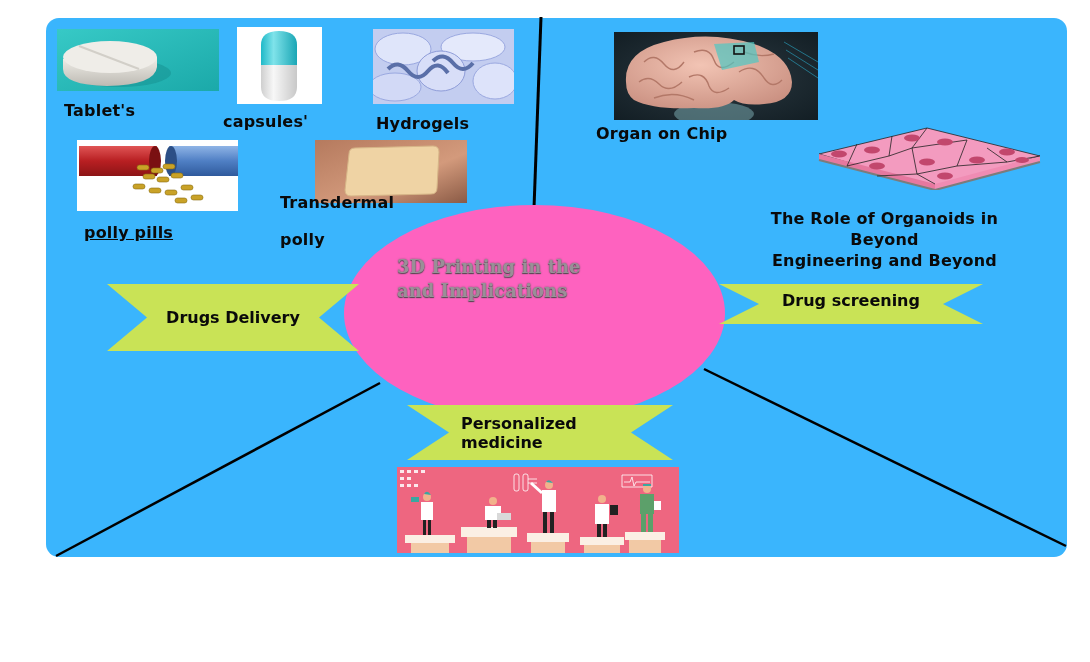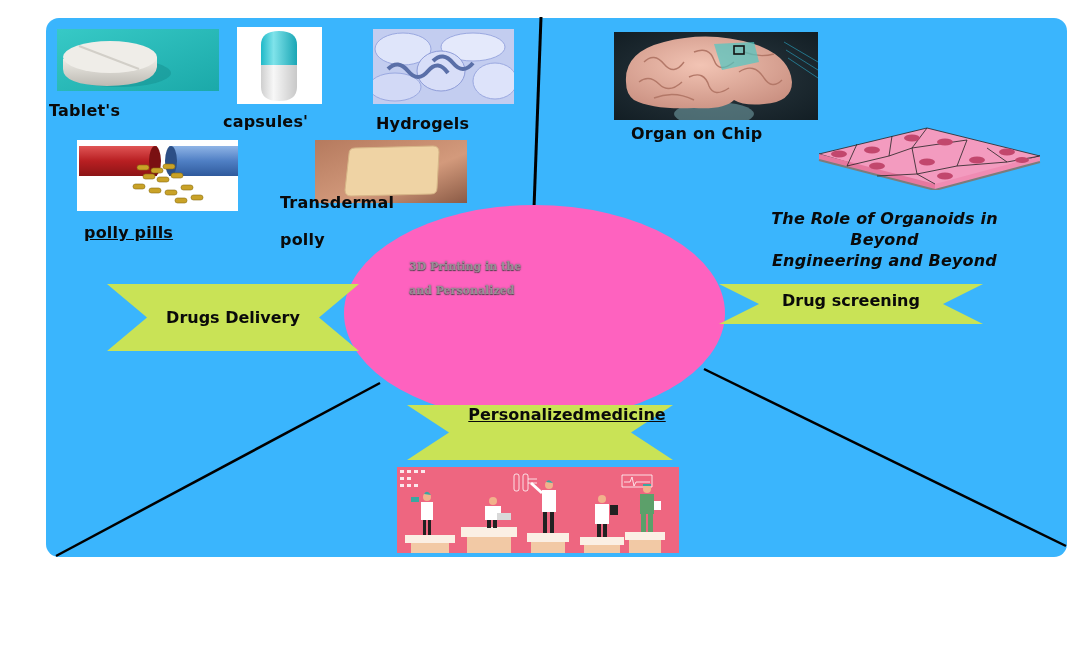--- a/index.html
+++ b/index.html
@@ -1,24 +1,24 @@
 <!DOCTYPE html>
 <html><head>
 <meta charset="utf-8">
 <style>
   html, body { margin:0; padding:0; background:#ffffff; }
   body { width:1090px; height:662px; position:relative; overflow:hidden; font-family:"DejaVu Sans", sans-serif; }
   .panel { position:absolute; left:46px; top:18px; width:1021px; height:539px; background:#3AB5FD; border-radius:13px; overflow:hidden; }
   svg.lines { position:absolute; left:0; top:0; width:1090px; height:662px; pointer-events:none; }
   .label { position:absolute; color:#0a0a0a; font-weight:bold; font-size:16px; line-height:19px; white-space:nowrap; letter-spacing:0.2px; }
-  .label.center { text-align:center;font-style:italic; }
+  .label.center { text-align:center; }
   .img { position:absolute; overflow:hidden; }
   .img svg { display:block; width:100%; height:100%; }
   .ellipse { position:absolute; left:344px; top:205px; width:381px; height:216px; border-radius:50%; background:#FE62BF; }
-  .title { position:absolute; left:397px; top:255px; width:290px; font-family:"DejaVu Serif", serif; font-weight:bold; font-size:11px; line-height:23.5px; color:#9a8f97; text-shadow:0 0 2px #6b5d67, 0 1px 1px #4b3f48;margin-left:12px; }
+  .title { position:absolute; left:397px; top:255px; width:290px; font-family:"DejaVu Serif", serif; font-weight:bold; font-size:18px; line-height:23.5px; color:#9a8f97; text-shadow:0 0 2px #6b5d67, 0 1px 1px #4b3f48; }
   .ribbon { position:absolute; }
   .ribbon svg { position:absolute; left:0; top:0; width:100%; height:100%; }
   .ribbon .rtext { position:absolute; left:0; top:0; width:100%; height:100%; display:flex; align-items:center; justify-content:center; font-weight:bold; font-size:16px; color:#0a0a0a; text-align:center; line-height:19px; }
 </style>
 </head>
 <body>
 
 <div class="panel"></div>
 
 <svg class="lines" viewBox="0 0 1090 662">
@@ -39,21 +39,21 @@
           <stop offset="1" stop-color="#bdbab3"></stop>
         </linearGradient>
     </defs>
     <rect width="162" height="62" fill="url(#tealbg)"></rect>
     <ellipse cx="62" cy="44" rx="52" ry="14" fill="#158f8f" opacity="0.5"></ellipse>
     <path d="M6 30 L6 40 Q6 56 50 57 Q98 56 100 38 L100 28 Z" fill="url(#tabside)"></path>
     <ellipse cx="53" cy="28" rx="47" ry="16" fill="#efede8"></ellipse>
     <line x1="22" y1="17" x2="82" y2="40" stroke="#d2cfc8" stroke-width="2"></line>
   </svg>
 </div>
-<div class="label" style="left:49px;top:101px;text-align:center;">Tablet's</div>
+<div class="label" style="left:64px;top:101px;text-align:center;">Tablet's</div>
 
 <div class="img" style="left:237px;top:27px;width:85px;height:77px;">
   <svg viewBox="0 0 85 77" preserveAspectRatio="none">
     <defs>
       <linearGradient id="capT" x1="0" y1="0" x2="1" y2="0">
           <stop offset="0" stop-color="#1fb9c8"></stop>
           <stop offset="0.35" stop-color="#7fe3ea"></stop>
           <stop offset="1" stop-color="#1aa6b5"></stop>
         </linearGradient>
       <linearGradient id="capB" x1="0" y1="0" x2="1" y2="0">
@@ -162,21 +162,21 @@
       <path d="M25 50 Q35 42 45 52 Q55 62 68 50"></path>
         <path d="M75 45 Q90 38 95 54 Q100 66 115 56"></path>
       <path d="M125 40 Q140 30 150 46 Q158 58 168 48"></path>
         <path d="M40 66 Q60 58 80 68"></path>
       <path d="M130 20 Q145 26 160 22"></path>
     </g>
     <path d="M100 12 L140 10 L145 30 L108 38 Z" fill="#4fc7c3" opacity="0.7"></path>
     <rect x="120" y="14" width="10" height="8" fill="none" stroke="#111" stroke-width="1.6"></rect>
   </svg>
 </div>
-<div class="label" style="left:631px;top:124px;">Organ on Chip</div>
+<div class="label" style="left:596px;top:124px;">Organ on Chip</div>
 
 <div class="img" style="left:817px;top:126px;width:225px;height:64px;">
   <svg viewBox="0 0 225 64" preserveAspectRatio="none">
     <path d="M2 28 L110 2 L223 30 L118 62 Z" fill="#f39bbf" stroke="#222" stroke-width="0.8"></path>
     <path d="M2 28 L2 34 L118 64 L118 58 Z" fill="#e6789f"></path>
     <path d="M118 58 L118 64 L223 36 L223 30 Z" fill="#f08cb3"></path>
     <path d="M2 34 L118 64 L223 36" stroke="#7c7c7c" stroke-width="2" fill="none"></path>
     <g stroke="#222" stroke-width="0.8" fill="none">
       <path d="M40 18 L30 40"></path>
         <path d="M75 10 L72 30 L95 22 L110 2"></path>
@@ -202,42 +202,42 @@
     </g>
   </svg>
 </div>
 <div class="label center" style="left:727px;top:209px;width:315px;">The Role of Organoids in</div>
 <div class="label center" style="left:727px;top:230px;width:315px;">Beyond</div>
 <div class="label center" style="left:727px;top:251px;width:315px;">Engineering and Beyond</div>
 
 <div class="ellipse"></div>
 <div class="title">
   <div>3D Printing in the</div>
-  <div>and Personalized</div>
+  <div>and Implications</div>
 </div>
 
 <div class="ribbon" style="left:107px;top:284px;width:252px;height:67px;">
   <svg viewBox="0 0 252 57" preserveAspectRatio="none">
       <polygon points="0,0 252,0 212,28.5 252,57 0,57 40,28.5" fill="#C9E356"></polygon>
     </svg>
   <div class="rtext">Drugs Delivery</div>
 </div>
 
 <div class="ribbon" style="left:719px;top:284px;width:264px;height:40px;">
   <svg viewBox="0 0 264 57" preserveAspectRatio="none">
       <polygon points="0,0 264,0 224,28.5 264,57 0,57 40,28.5" fill="#C9E356"></polygon>
     </svg>
   <div class="rtext" style="top:-4px;">Drug screening</div>
 </div>
 
 <div class="ribbon" style="left:407px;top:405px;width:266px;height:55px;">
   <svg viewBox="0 0 266 55" preserveAspectRatio="none">
       <polygon points="0,0 266,0 224,27.5 266,55 0,55 42,27.5" fill="#C9E356"></polygon>
     </svg>
-  <div class="rtext" style="flex-direction:row;align-items:flex-start;padding-left:54px;box-sizing:border-box;text-decoration:underline;">
+  <div class="rtext" style="flex-direction:column;align-items:flex-start;padding-left:54px;box-sizing:border-box;">
     <span>Personalized</span>
     <span>medicine</span>
   </div>
 </div>
 
 <div class="img" style="left:397px;top:467px;width:282px;height:86px;">
   <svg viewBox="0 0 282 86" preserveAspectRatio="none">
     <rect width="282" height="86" fill="#EE6680"></rect>
     <g fill="#ffffff" opacity="0.85">
       <rect x="3" y="3" width="4" height="3"></rect>

